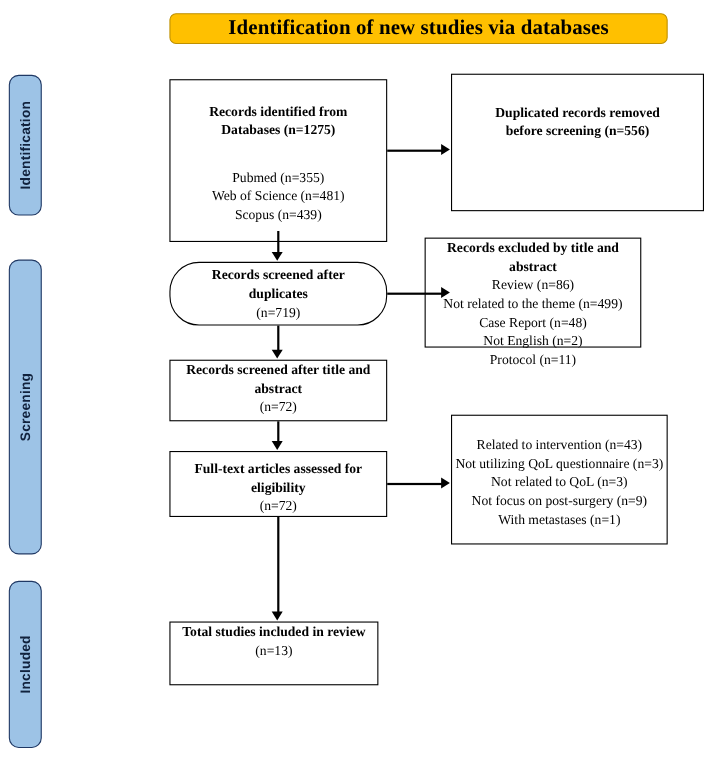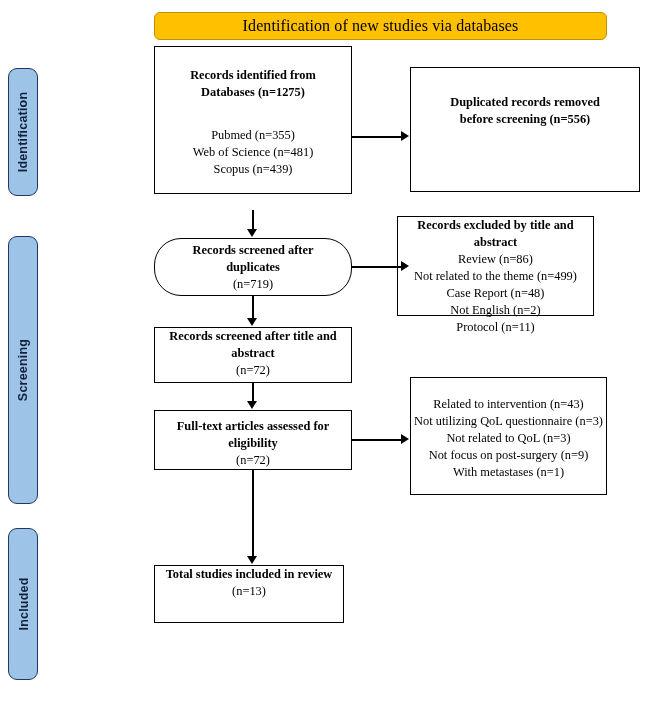--- a/index.html
+++ b/index.html
@@ -51,22 +51,22 @@
     height: 28px;
     background: #FFC000;
     border: 1.4px solid #BF9000;
     border-radius: 6px;
     box-sizing: border-box;
     display: flex;
     align-items: center;
     justify-content: center;
   }
   .banner-text {
-    font-weight: normal;
-    font-size: 16px;
+    font-weight: bold;
+    font-size: 19px;
     letter-spacing: 0.1px;
   }
 
   
   .box {
     position: absolute;
     background: #ffffff;
     border: 1.7px solid #000000;
     box-sizing: border-box;
     display: flex;
@@ -75,24 +75,24 @@
     text-align: center;
     padding: 0 6px;
   }
   .box .line { font-size: 12.4px; line-height: 17px; white-space: nowrap; }
   .box .line.b { font-weight: bold; }
   .gap-sm { height: 9px; }
   .gap-md { height: 20px; }
   .gap-lg { height: 26px; }
 
   
-  #box-identified    { left: 154px; top: 46px;  width: 198px; height: 148px; }
+  #box-identified    { left: 154px; top: 72px;  width: 198px; height: 148px; }
   #box-duplicates    { left: 410px; top: 67px;  width: 230px; height: 125px; }
   #box-screened-dup  { left: 154px; top: 238px; width: 198px; height: 58px;  justify-content: center; border-radius: 27px; }
-  #box-excluded-ta   { left: 397px; top: 216px; width: 197px; height: 100px; }
+  #box-excluded-ta   { left: 386px; top: 216px; width: 197px; height: 100px; }
   #box-screened-ta   { left: 154px; top: 327px; width: 198px; height: 56px;  justify-content: flex-start; }
   #box-fulltext      { left: 154px; top: 410px; width: 198px; height: 60px;  justify-content: flex-end; }
   #box-reports-excl  { left: 410px; top: 377px; width: 197px; height: 118px; }
   #box-total         { left: 154px; top: 565px; width: 190px; height: 58px;  }
 
   
   .v-line {
     position: absolute;
     width: 1.7px;
     background: #000000;

